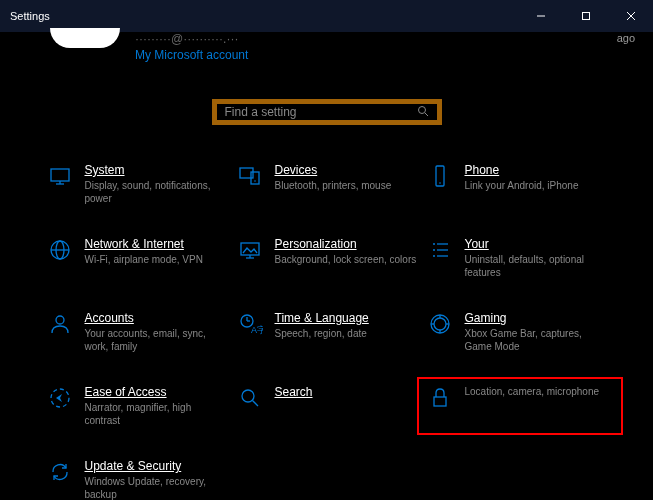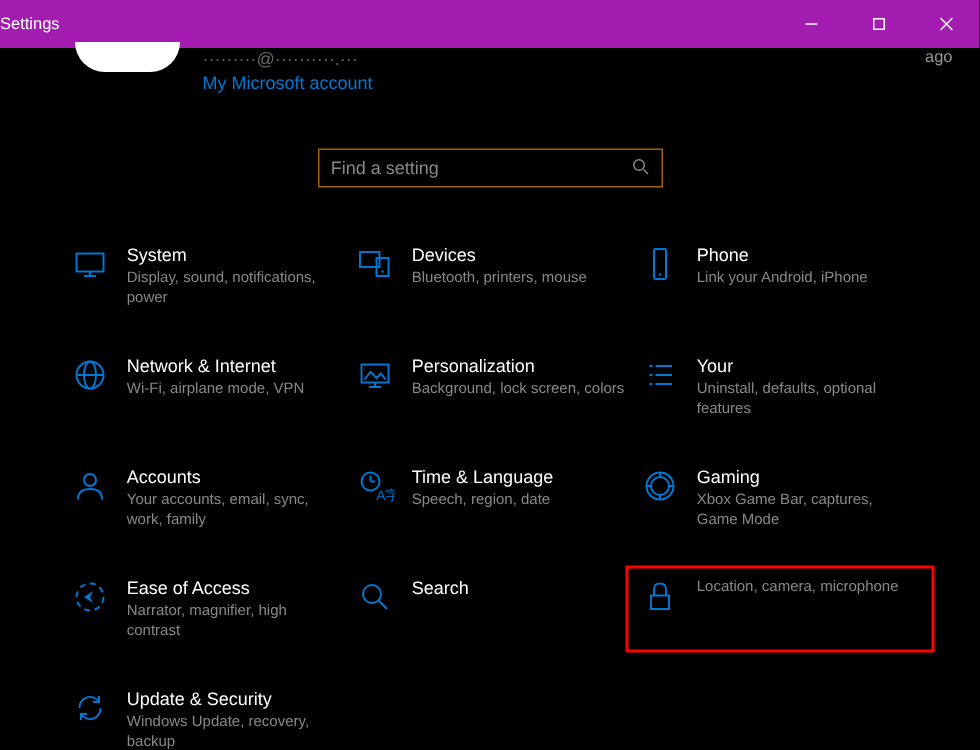--- a/index.html
+++ b/index.html
@@ -1,37 +1,37 @@
 <!DOCTYPE html>
 <html><head>
 <meta charset="utf-8">
 <style>
 * { margin:0; padding:0; box-sizing:border-box; font-family:"Segoe UI",Arial,sans-serif; }
 body { width:653px; height:500px; background:#000; color:#fff; overflow:hidden; }
-.titlebar { height:32px; display:flex; align-items:center; background:#a21caf; }
+.titlebar { height:32px; display:flex; align-items:center; padding-left:10px; background:#0f172a; }
 .titlebar-title { font-size:11px; color:#fff; flex:1; }
 .win-controls { display:flex; }
 .win-btn { width:45px; height:32px; display:flex; align-items:center; justify-content:center; color:#fff; font-size:11px; }
 .header-area { display:flex; padding:0 0 15px 50px; align-items:flex-start; position:relative; min-height:30px; }
 .avatar { width:70px; height:20px; border-radius:0 0 45px 45px; background:#fff; margin-right:15px; margin-top:-4px; overflow:hidden; }
 .header-text { display:flex; flex-direction:column; gap:2px; }
 .email-line { font-size:12px; color:#666; }
 .ms-link { font-size:12px; color:#0078d4; }
 .ago-text { position:absolute; right:18px; top:0; font-size:11px; color:#999; }
 .content { padding-top:22px; }
 .search-wrap { display:flex; justify-content:center; margin-bottom:38px; }
-.search-box { width:230px; height:26px; border:1px solid #a16207; background:#000; display:flex; align-items:center; padding:0 8px; }
+.search-box { width:230px; height:26px; border:5px solid #a16207; background:#000; display:flex; align-items:center; padding:0 8px; }
 .search-input { flex:1; background:transparent; border:none; outline:none; color:#fff; font-size:12px; }
 .search-input::placeholder { color:#888; }
 .search-ico { color:#888; font-size:12px; }
 .grid { display:grid; grid-template-columns:repeat(3,180px); column-gap:10px; row-gap:32px; justify-content:center; padding:0 30px; }
 .tile { display:flex; align-items:flex-start; gap:12px; cursor:pointer; }
 .tile-icon { width:26px; height:26px; color:#0078d4; flex-shrink:0; display:flex; align-items:center; justify-content:center; }
 .tile-text { min-width:0; }
-.tile-title { font-size:12px; color:#fff; margin-bottom:2px; }
+.tile-title { font-size:12px; color:#fff; margin-bottom:2px;text-decoration:underline; }
 .tile-desc { font-size:10px; color:#888; line-height:1.3; }
 .highlight { position:absolute; border:2px solid #ff0000; pointer-events:none; }
 </style>
 </head>
 <body>
 
 <div class="titlebar">
   <span class="titlebar-title">Settings</span>
   <div class="win-controls">
     <div class="win-btn">

